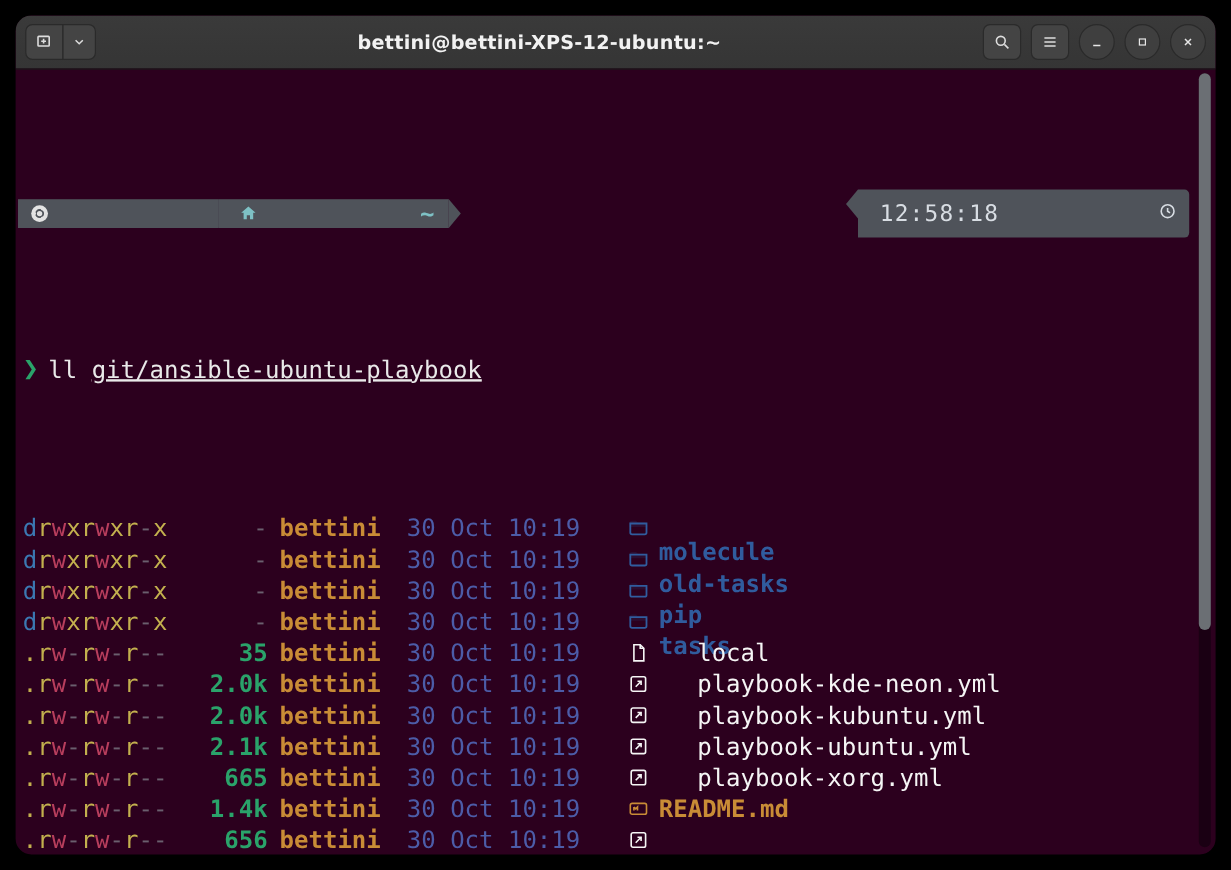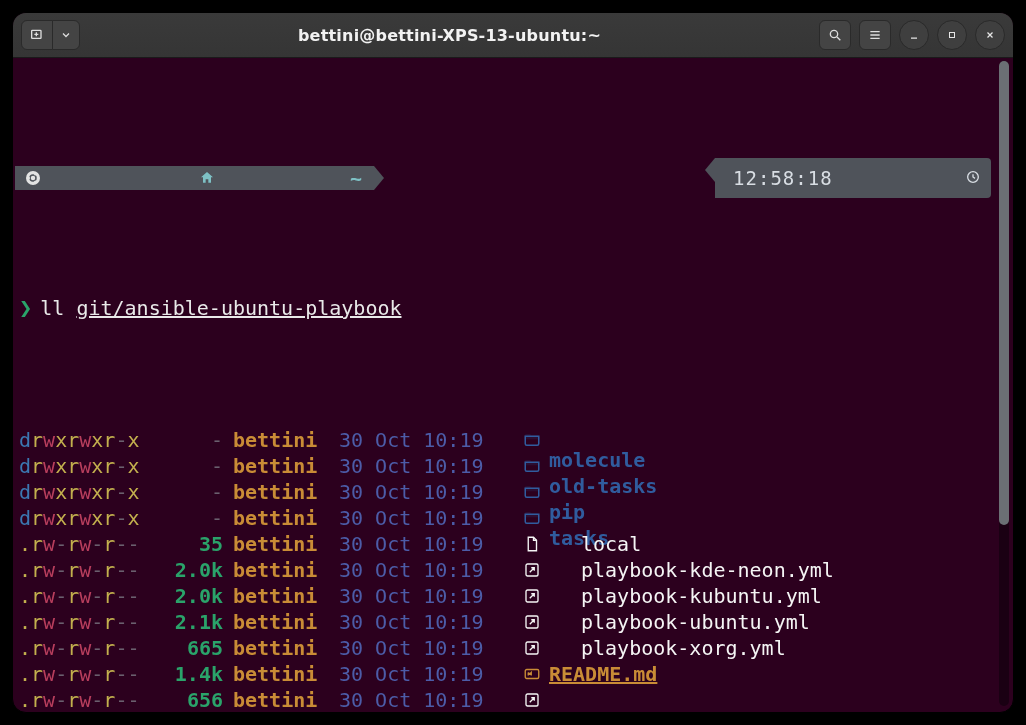--- a/index.html
+++ b/index.html
@@ -159,42 +159,42 @@
   .perm .dot{color:var(--r-char);}
   .size{width:72px;text-align:right;color:var(--size-green);font-weight:600;}
   .size.dash{color:var(--dash);font-weight:normal;}
   .owner{width:100px;padding-left:10px;color:var(--owner);font-weight:600;}
   .date{width:180px;color:var(--date);padding-left:6px;}
   .ficon{width:26px;display:flex;align-items:center;justify-content:center;}
   .ficon svg{width:18px;height:18px;}
   .fname{padding-left:4px;}
   .fname.dir{color:var(--dir-name);font-weight:600;margin-top:39px;}
   .fname.file{color:var(--file-name);margin-left:32px;}
-  .fname.readme{color:var(--readme);text-decoration:underline;font-weight:600;}
+  .fname.readme{color:var(--readme);font-weight:600;}
 </style>
 </head>
 <body>
 
 <div class="window">
 
   <div class="titlebar">
     <div class="tb-left">
       <div class="tb-btn split">
         <svg viewBox="0 0 24 24" width="16" height="16" fill="none" stroke="#ddd" stroke-width="2">
           <rect x="4" y="5" width="14" height="12" rx="1"></rect>
             <path d="M11 8v6M8 11h6"></path>
         </svg>
       </div>
       <div class="tb-btn chev">
         <svg viewBox="0 0 24 24" width="12" height="12" fill="none" stroke="#ddd" stroke-width="2.5">
           <path d="M6 9l6 6 6-6"></path>
         </svg>
       </div>
     </div>
-    <div class="tb-title">bettini@bettini-XPS-13-ubuntu:~</div>
+    <div class="tb-title">bettini@bettini-XPS-12-ubuntu:~</div>
     <div class="tb-right">
       <div class="tb-btn">
         <svg viewBox="0 0 24 24" width="16" height="16" fill="none" stroke="#ddd" stroke-width="2">
           <circle cx="10.5" cy="10.5" r="5.5"></circle>
             <path d="M15 15l5 5"></path>
         </svg>
       </div>
       <div class="tb-btn">
         <svg viewBox="0 0 24 24" width="16" height="16" fill="none" stroke="#ddd" stroke-width="2">
           <path d="M5 7h14M5 12h14M5 17h14"></path>

